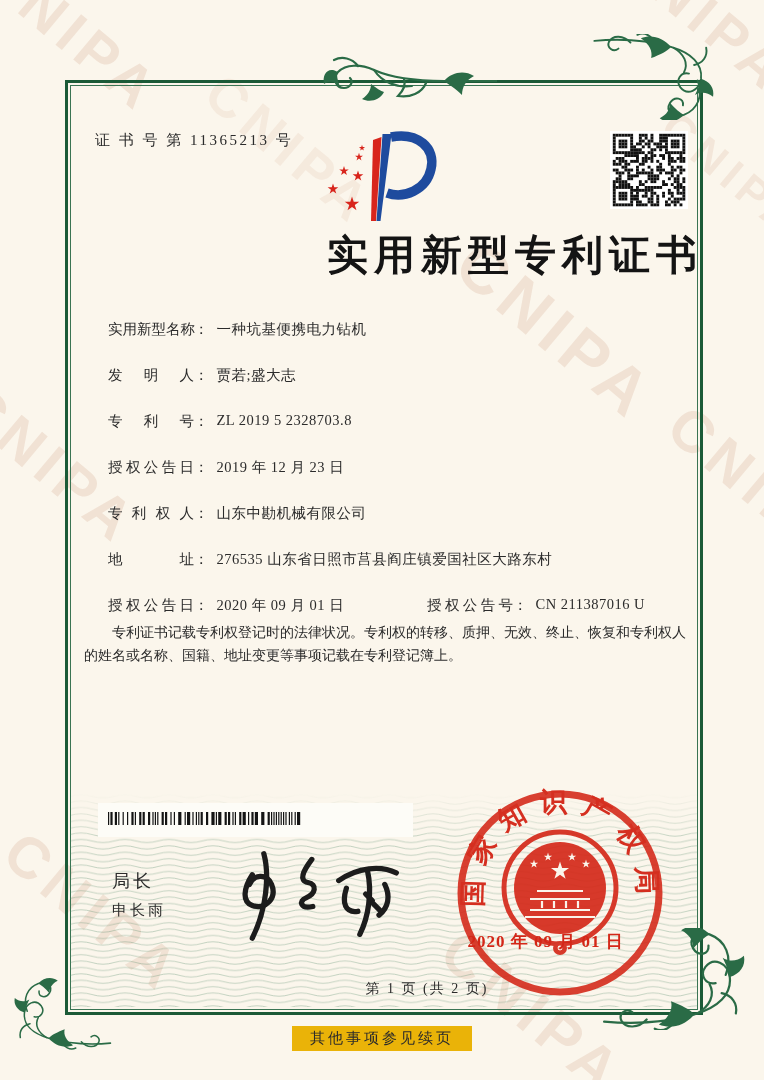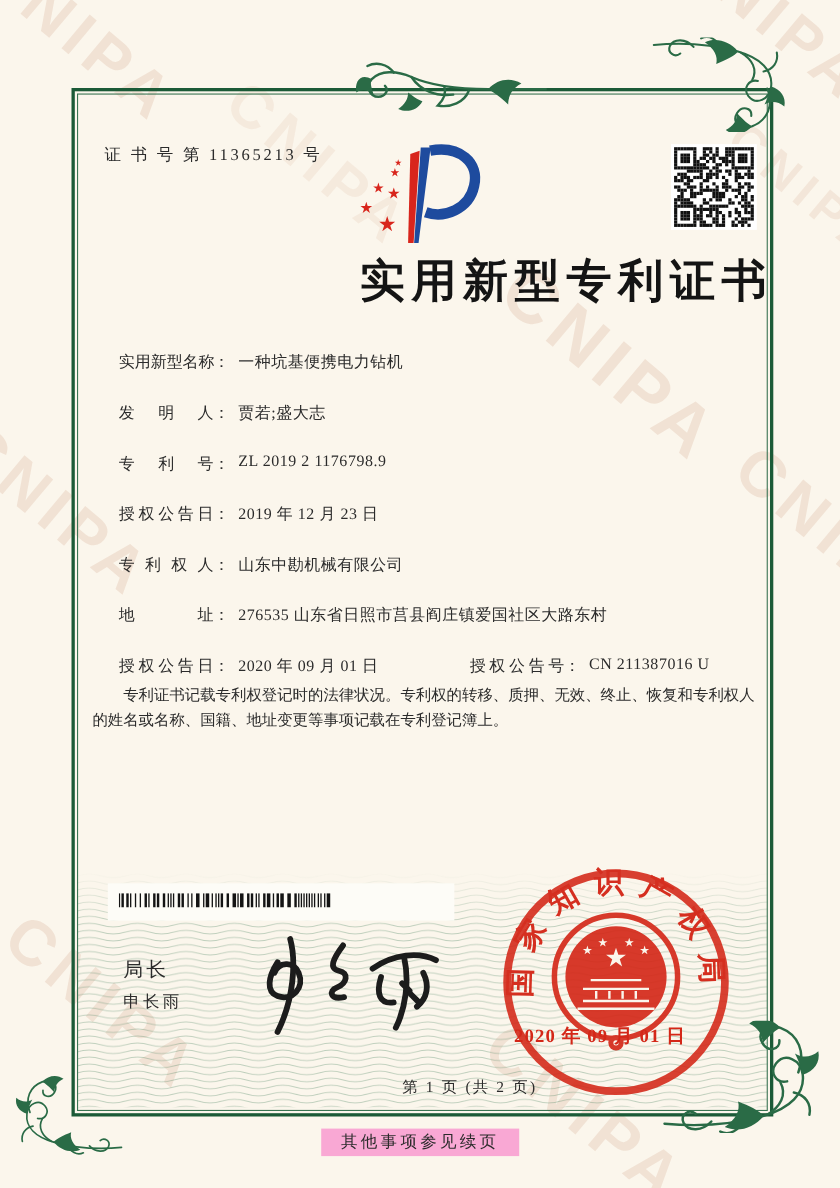--- a/index.html
+++ b/index.html
@@ -34,21 +34,21 @@
   .barcode-panel{position:absolute;left:98px;top:803px;width:315px;height:34px;background:#fdfcf7;z-index:2;}
   .barcode{position:absolute;left:108px;top:812px;z-index:3;}
   .signer-role{position:absolute;left:112px;top:869px;font-size:18px;letter-spacing:3px;z-index:3;}
   .signer-name{position:absolute;left:112px;top:901px;font-size:15px;letter-spacing:3px;z-index:3;}
   .sig{position:absolute;left:222px;top:846px;z-index:4;}
   .seal{position:absolute;left:450px;top:783px;z-index:4;opacity:0.96;}
   .seal-date{position:absolute;left:448px;top:930px;width:195px;text-align:center;font-size:17px;
              color:#d42718;font-weight:700;letter-spacing:1px;z-index:5;}
   .pageinfo{position:absolute;left:65px;top:980px;width:638px;text-align:center;font-size:14px;letter-spacing:2px;z-index:3;margin-left:43px;}
   .note-wrap{position:absolute;left:0;top:1026px;width:764px;text-align:center;z-index:3;}
-  .note{display:inline-block;background:#f9a8d4;padding:3px 18px;font-size:15px;letter-spacing:3px;}
+  .note{display:inline-block;background:#eab308;padding:3px 18px;font-size:15px;letter-spacing:3px;}
 </style>
 </head>
 <body>
 
 <div id="page">
 
   <svg width="0" height="0" style="position:absolute">
     <defs>
       <polygon id="star" points="0,-1 0.2245,-0.309 0.951,-0.309 0.3633,0.118 0.5878,0.809 0,0.382 -0.5878,0.809 -0.3633,0.118 -0.951,-0.309 -0.2245,-0.309"></polygon>
       <pattern id="wavepat" width="44" height="6.4" patternUnits="userSpaceOnUse">
@@ -482,21 +482,21 @@
 
   <div class="title">实用新型专利证书</div>
 
   <div class="frow" style="top:320px">
     <span class="flabel">实用新型名称</span><span class="fcolon">：</span><span class="fvalue">一种坑基便携电力钻机</span>
   </div>
   <div class="frow" style="top:366px">
     <span class="flabel">发明人</span><span class="fcolon">：</span><span class="fvalue">贾若;盛大志</span>
   </div>
   <div class="frow" style="top:412px">
-    <span class="flabel">专利号</span><span class="fcolon">：</span><span class="fvalue">ZL 2019 2 1176798.9</span>
+    <span class="flabel">专利号</span><span class="fcolon">：</span><span class="fvalue">ZL 2019 5 2328703.8</span>
   </div>
   <div class="frow" style="top:458px">
     <span class="flabel">授权公告日</span><span class="fcolon">：</span><span class="fvalue">2019 年 12 月 23 日</span>
   </div>
   <div class="frow" style="top:504px">
     <span class="flabel">专利权人</span><span class="fcolon">：</span><span class="fvalue">山东中勘机械有限公司</span>
   </div>
   <div class="frow" style="top:550px">
     <span class="flabel">地址</span><span class="fcolon">：</span><span class="fvalue">276535  山东省日照市莒县阎庄镇爱国社区大路东村</span>
   </div>

